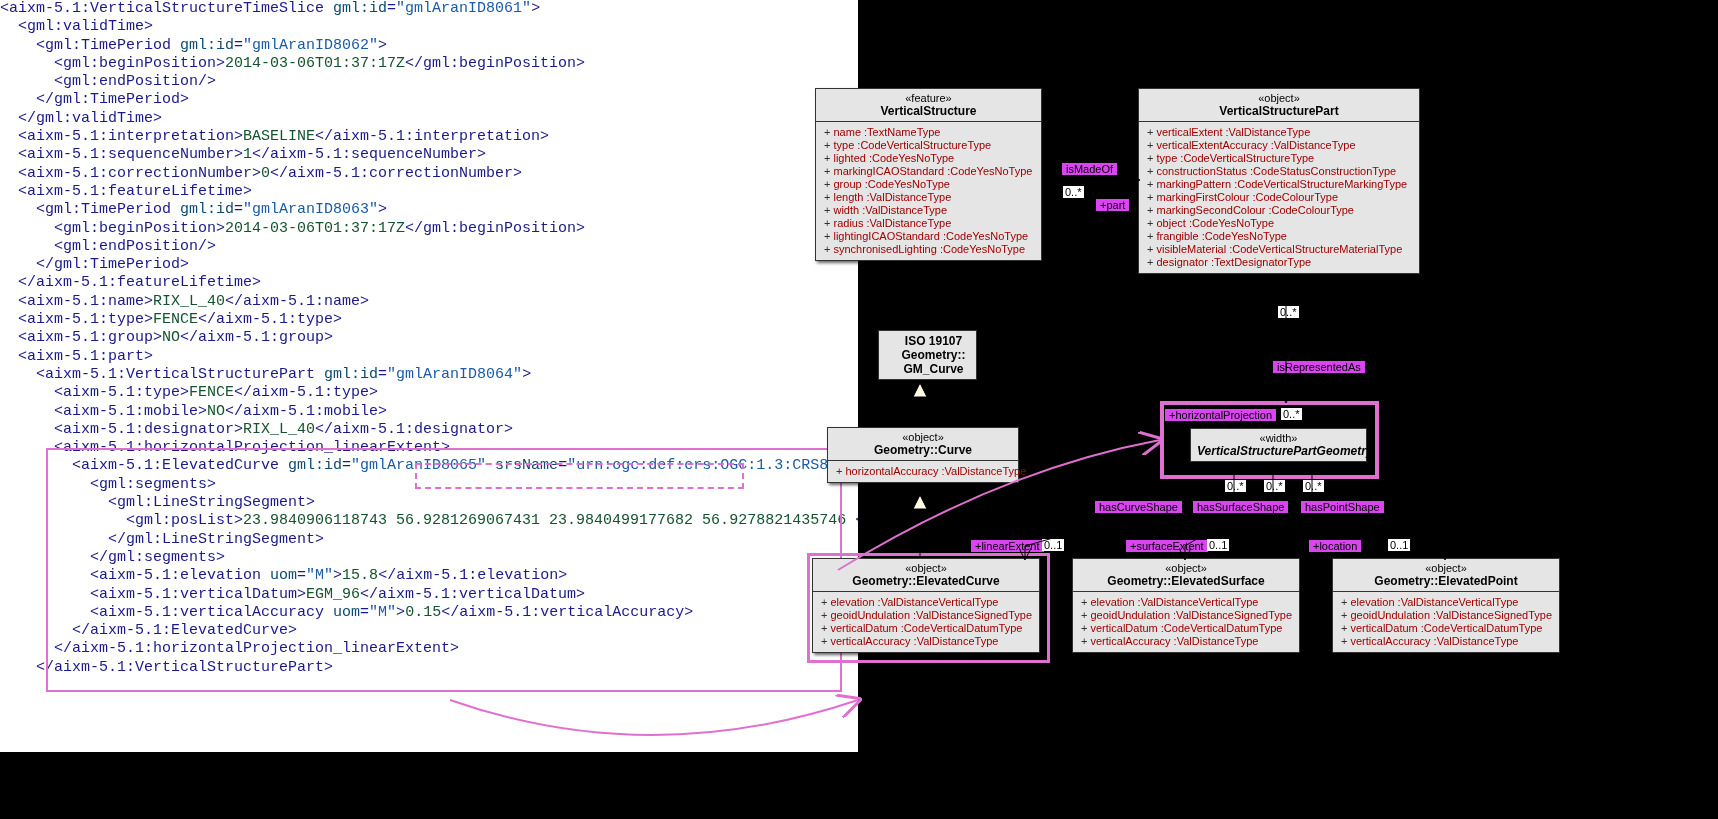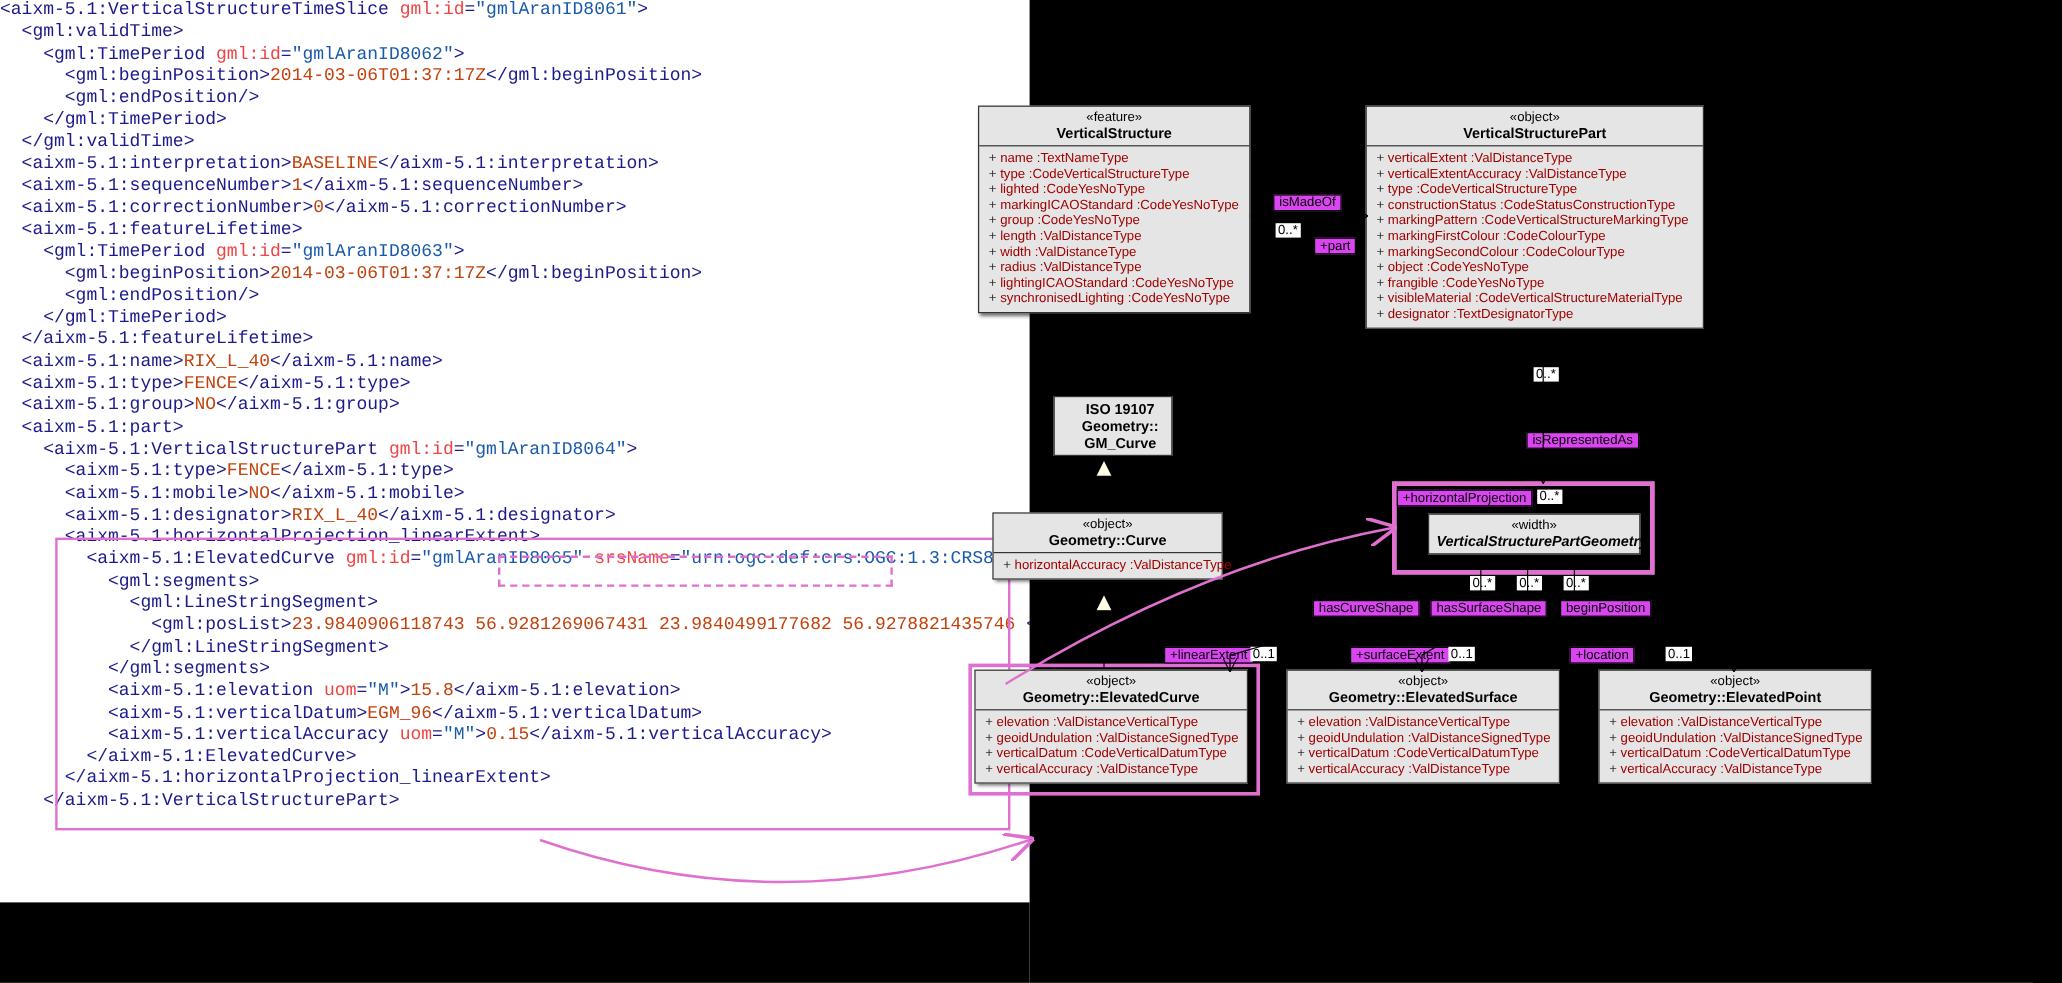--- a/index.html
+++ b/index.html
@@ -1,23 +1,23 @@
 <!DOCTYPE html>
 <html><head>
 <meta charset="utf-8">
 <style>
   html,body{margin:0;padding:0;font-family:"Arial",sans-serif;font-size:11px;}
   #page{position:relative;width:1718px;height:819px;}
   #xml-pane{position:absolute;left:0;top:0;width:858px;height:752px;background:#fff;
             font-family:"Consolas","Courier New",monospace;font-size:15px;line-height:18.3px;}
   .ln{white-space:pre;}
   .elp{color:#1a1a8a;}     
-  .an{color:#ef4444;}      
+  .an{color:#0c4a6e;}      
   .av{color:#1a5aaa;}      
-  .tx{color:#c2410c;}
+  .tx{color:#14532d;}
   #diagram-pane{position:absolute;left:858px;top:0;width:860px;height:819px;background:#000;}
   #xml-bottom{position:absolute;left:0;top:752px;width:858px;height:67px;background:#000;}
   .uml{position:absolute;background:#e5e5e5;border:1px solid #333;
        box-shadow:2px 2px 3px rgba(0,0,0,0.6);}
   .uml .title{text-align:center;padding:3px 6px;border-bottom:1px solid #333;}
   .uml .title .st{font-size:11px;}
   .uml .title .nm{font-weight:bold;font-size:12px;}
   .uml .attrs{padding:4px 8px;}
   .uml .attrs .row{color:#a00000;font-size:11px;line-height:13px;white-space:nowrap;}
   .uml .attrs .row::before{content:"+  ";color:#333;}
@@ -184,21 +184,21 @@
 
   <div class="lbl" style="left:1061px;top:162px;">isMadeOf</div>
   <div class="lbl" style="left:1095px;top:198px;">+part</div>
   <div class="mult" style="left:1063px;top:186px;">0..*</div>
   <div class="mult" style="left:1278px;top:306px;">0..*</div>
   <div class="lbl" style="left:1272px;top:360px;">isRepresentedAs</div>
   <div class="lbl" style="left:1164px;top:408px;">+horizontalProjection</div>
   <div class="mult" style="left:1281px;top:408px;">0..*</div>
   <div class="lbl" style="left:1094px;top:500px;">hasCurveShape</div>
   <div class="lbl" style="left:1192px;top:500px;">hasSurfaceShape</div>
-  <div class="lbl" style="left:1300px;top:500px;">beginPosition</div>
+  <div class="lbl" style="left:1300px;top:500px;">hasPointShape</div>
   <div class="mult" style="left:1225px;top:480px;">0..*</div>
   <div class="mult" style="left:1264px;top:480px;">0..*</div>
   <div class="mult" style="left:1303px;top:480px;">0..*</div>
   <div class="lbl" style="left:970px;top:539px;">+linearExtent</div>
   <div class="mult" style="left:1042px;top:539px;">0..1</div>
   <div class="lbl" style="left:1125px;top:539px;">+surfaceExtent</div>
   <div class="mult" style="left:1207px;top:539px;">0..1</div>
   <div class="lbl" style="left:1308px;top:539px;">+location</div>
   <div class="mult" style="left:1388px;top:539px;">0..1</div>
 

